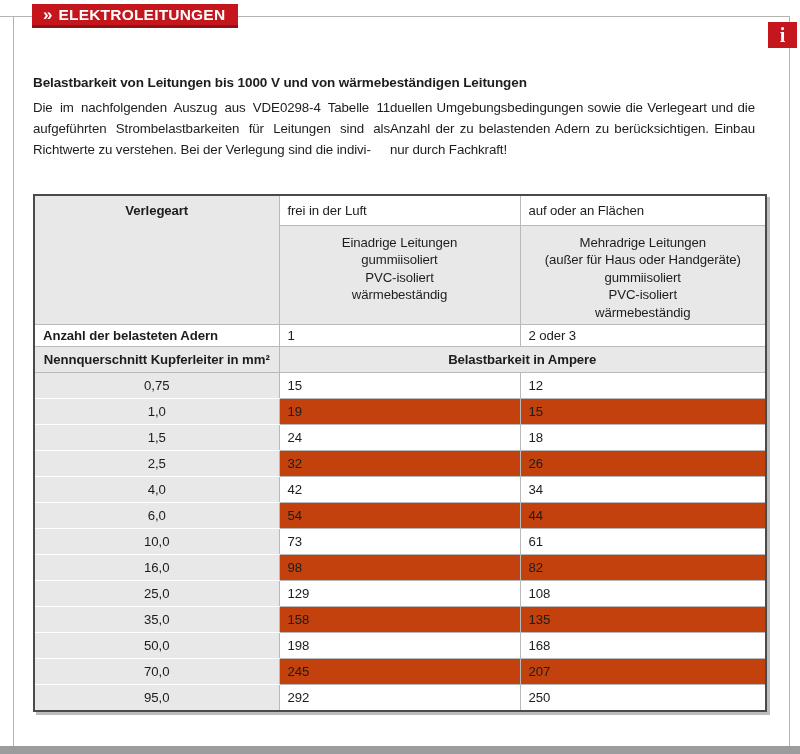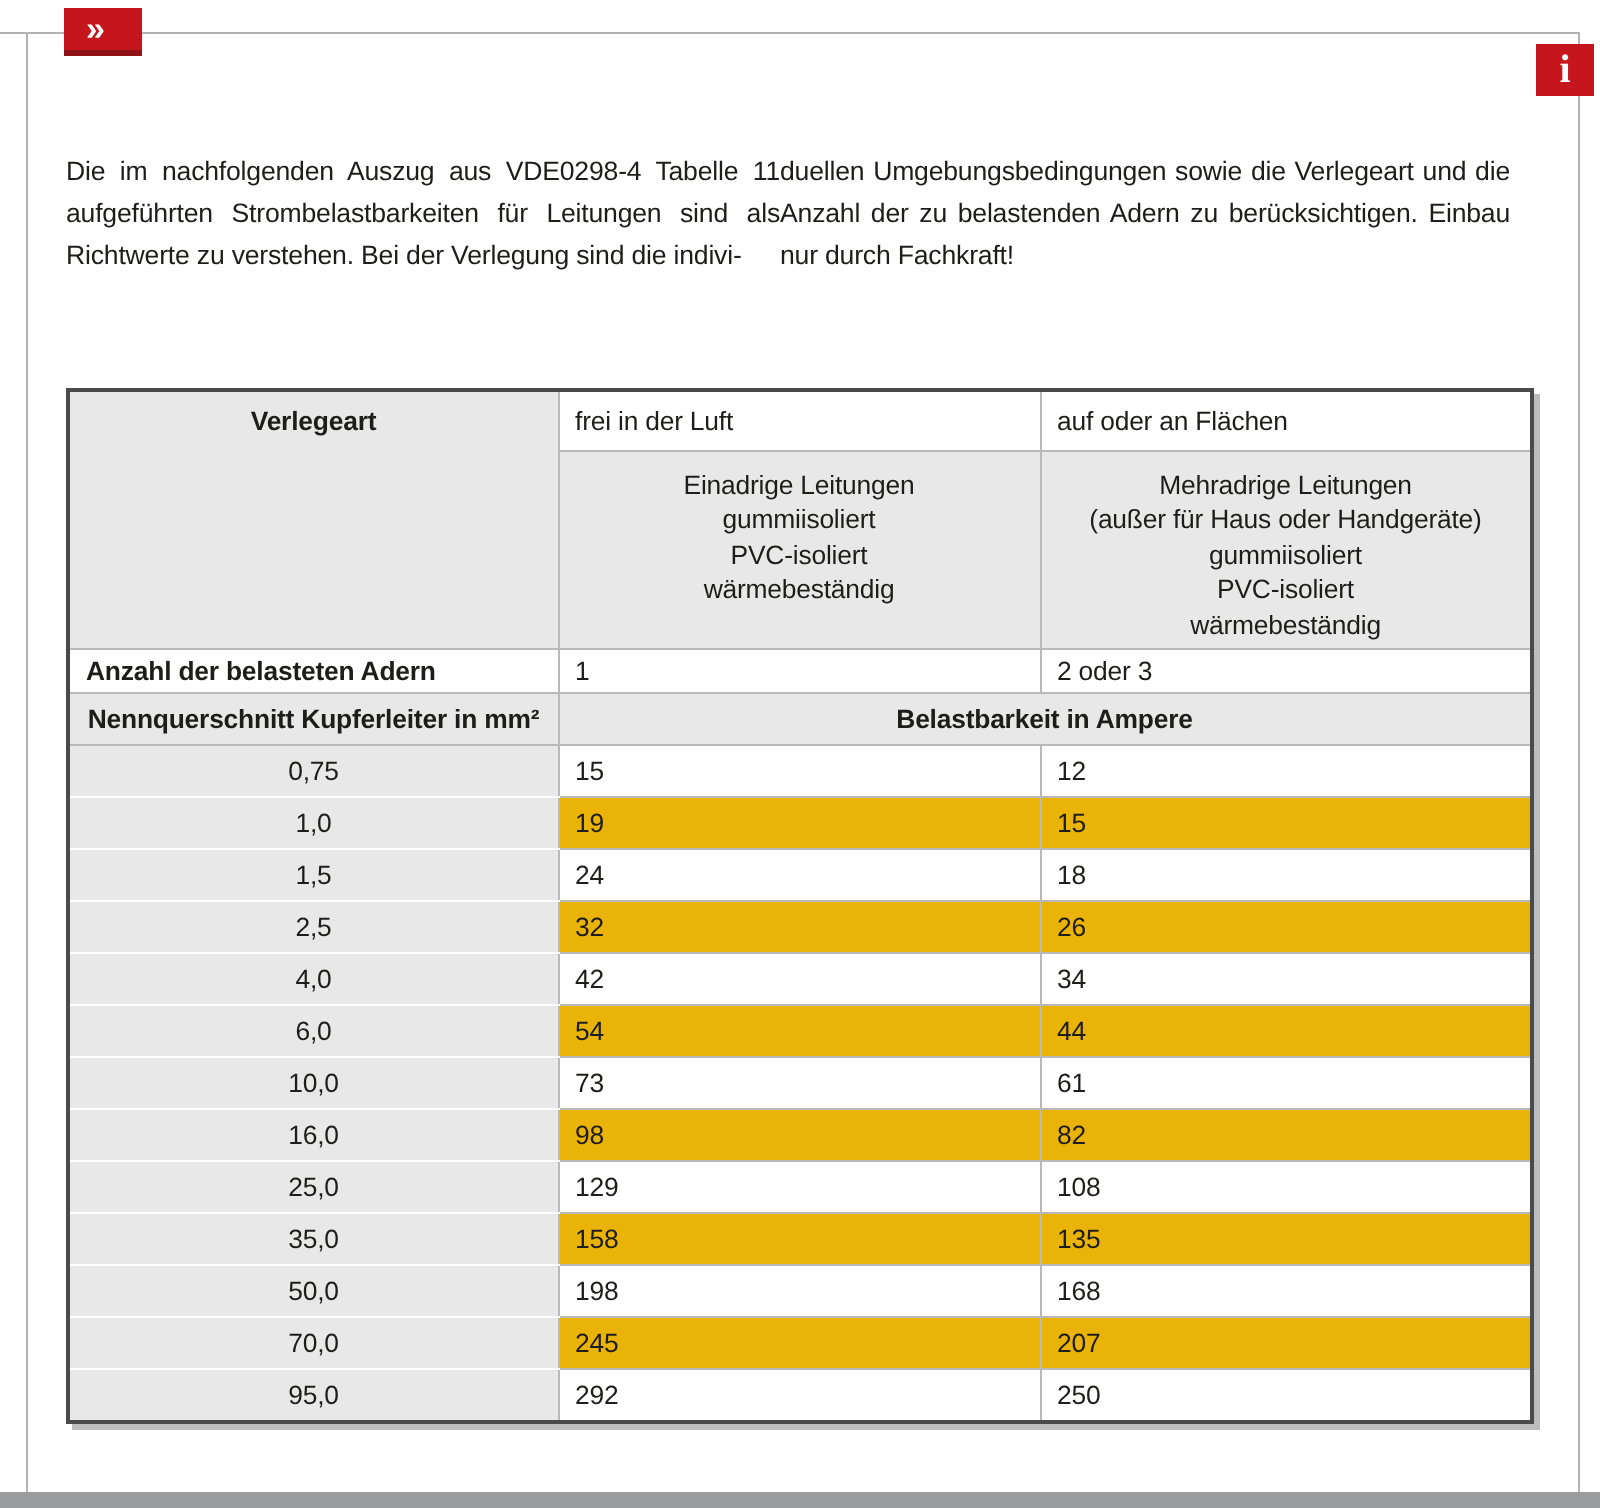--- a/index.html
+++ b/index.html
@@ -46,41 +46,43 @@
   .bg-gray { background:#e8e8e8;text-align:center; }
   .row-a td { height:30px; }
   .cell-verlegeart { vertical-align:top; padding-top:7px; }
   .row-b td { height:86px; vertical-align:top; padding-top:8px;
               white-space:pre-line; line-height:17.5px; }
   .row-c td { height:21px; }
   .row-d td { height:26px; }
   .row-data td { height:26px; }
   .row-data td.c1 { border-bottom-color:#ffffff; }
   .row-data:last-child td { border-bottom:none; }
-  .row-data.zebra td.c2, .row-data.zebra td.c3 { background:#eab308; }
+  .row-data.zebra td.c2, .row-data.zebra td.c3 { background:#c2410c; }
 
   
   .bottom-bar { position:absolute; left:0; top:746px; width:800px; height:8px;
                 background:#9a9c9e; }
 </style>
 </head>
 <body>
 
 <div class="stage">
 
   <div class="frame-stub"></div>
   <div class="page-frame"></div>
 
   <div class="banner">
     <span class="chev">»</span>
+    <span class="label">ELEKTROLEITUNGEN</span>
   </div>
 
   <div class="info-icon">i</div>
 
   <div class="intro">
+    <div class="intro-heading">Belastbarkeit von Leitungen bis 1000 V und von wärmebeständigen Leitungen</div>
     <div class="intro-cols">
       <div class="intro-col left">Die im nachfolgenden Auszug aus VDE0298-4 Tabelle 11 aufgeführten Strombelastbarkeiten für Leitungen sind als Richtwerte zu verstehen. Bei der Verlegung sind die indivi-</div>
       <div class="intro-col right">duellen Umgebungsbedingungen sowie die Verlegeart und die Anzahl der zu belastenden Adern zu berücksichtigen. Einbau nur durch Fachkraft!</div>
     </div>
   </div>
 
   <div class="table-wrap">
     <table>
       <colgroup>
         <col style="width:245px">

